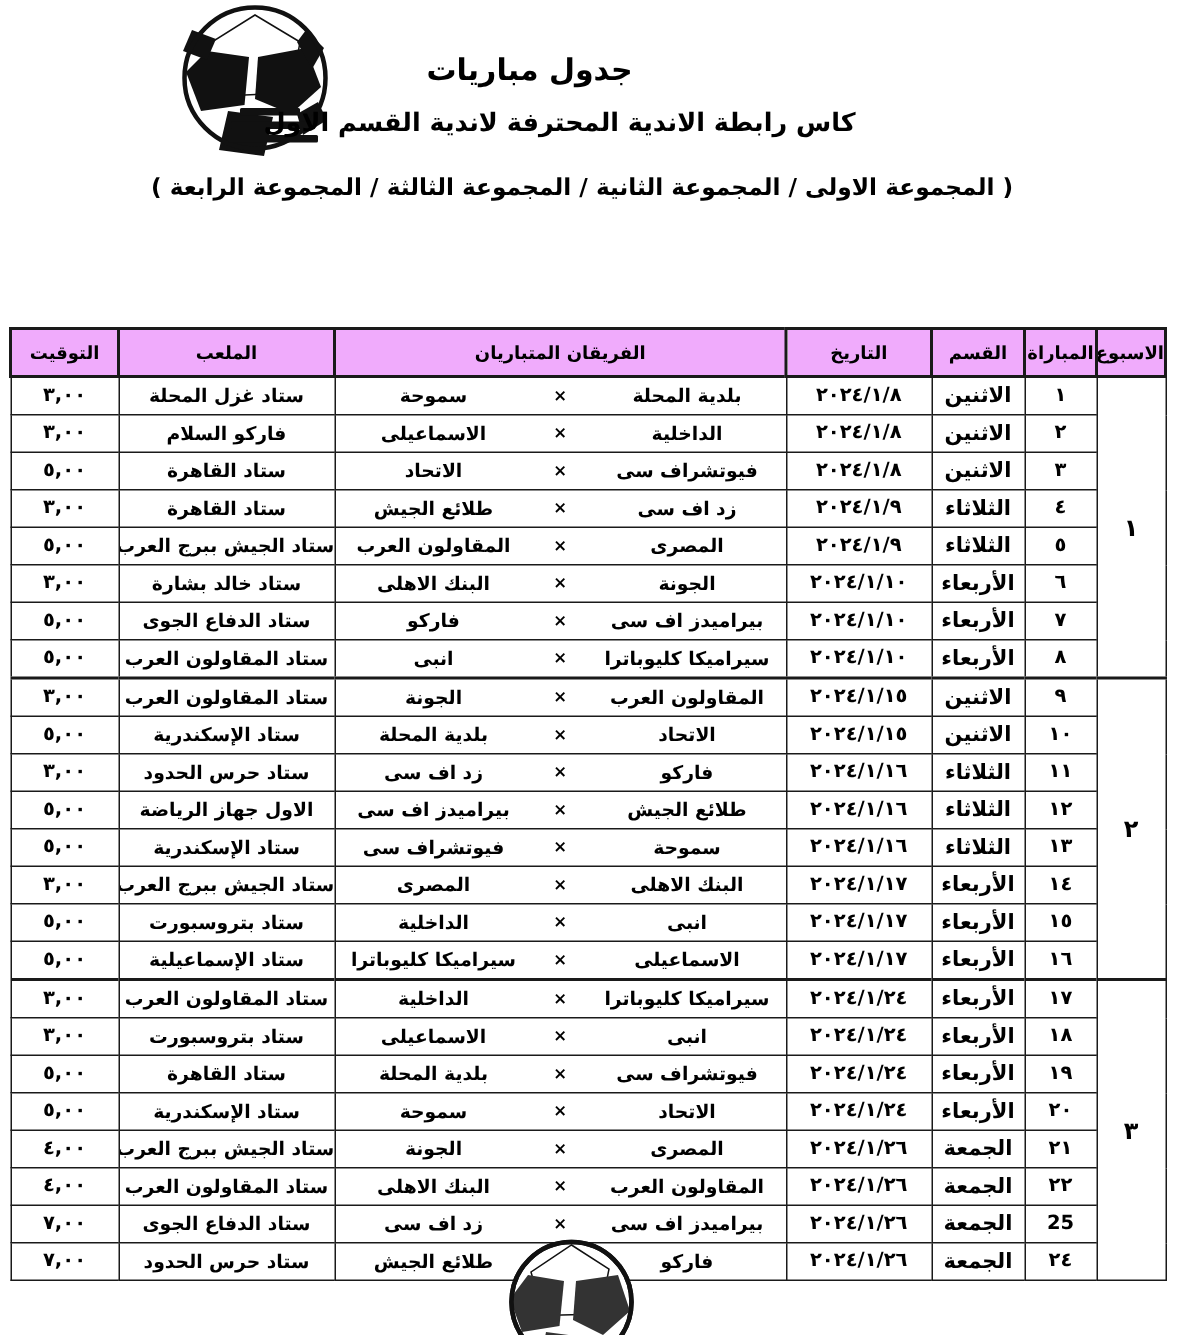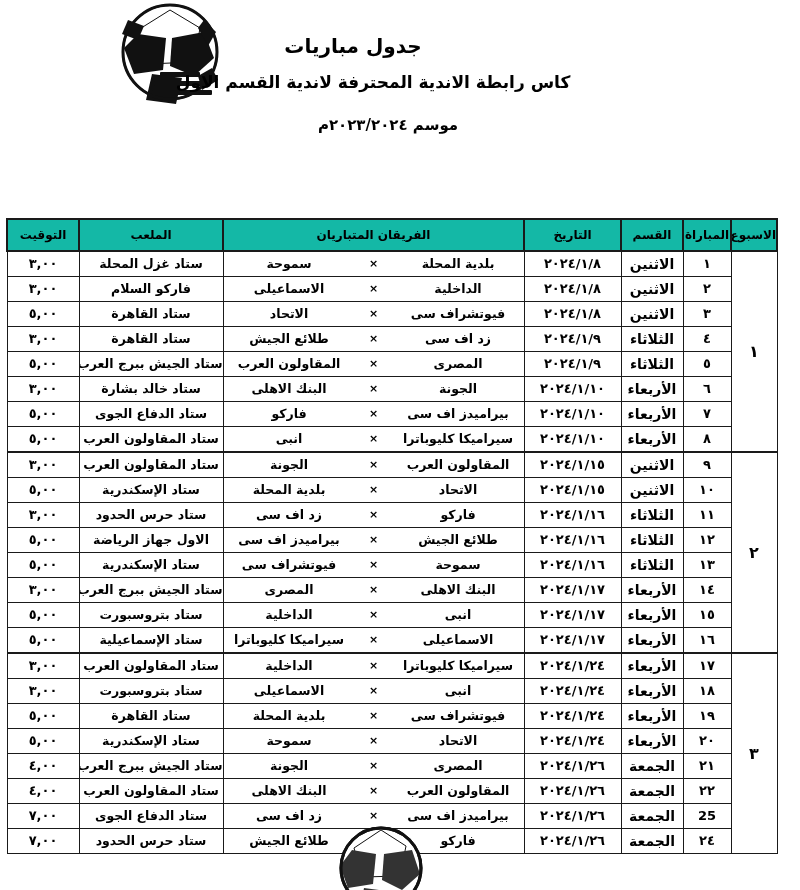--- a/index.html
+++ b/index.html
@@ -87,21 +87,21 @@
     height: 24px;
     line-height: 24px;
     overflow: hidden;
     white-space: nowrap;
   }
   table.sched thead th {
     height: 30px;
     line-height: 30px;
     font-size: 12px;
     border-width: 2.2px;
-    background: #14b8a6;
+    background: #f0abfc;
   }
   th.c-week   { width: 44px; }
   th.c-match  { width: 46px; }
   th.c-day    { width: 60px; }
   th.c-date   { width: 95px; }
   th.c-teams  { width: 299px; }
   th.c-stad   { width: 142px; }
   th.c-time   { width: 70px; }
 
   td.week-cell {
@@ -179,21 +179,21 @@
         <rect x="52" y="70" width="40" height="5" rx="1"></rect>
         <rect x="46" y="79" width="56" height="5" rx="1"></rect>
         <rect x="44" y="88" width="60" height="5" rx="1"></rect>
       </g>
     </svg>
   </div>
 
   <div class="title-block">
     <div class="title-main">جدول مباريات</div>
     <div class="title-sub">كاس رابطة الاندية المحترفة لاندية القسم الاول</div>
-    <div class="title-season">موسم ٢٠٢٣/٢٠٢٤م</div>
+    <div class="title-groups">( المجموعة الاولى / المجموعة الثانية / المجموعة الثالثة / المجموعة الرابعة )</div>
   </div>
 </div>
 
 <div class="table-wrap">
   <table class="sched">
     <thead>
       <tr>
         <th class="c-week">الاسبوع</th>
         <th class="c-match">المباراة</th>
         <th class="c-day">القسم</th>

